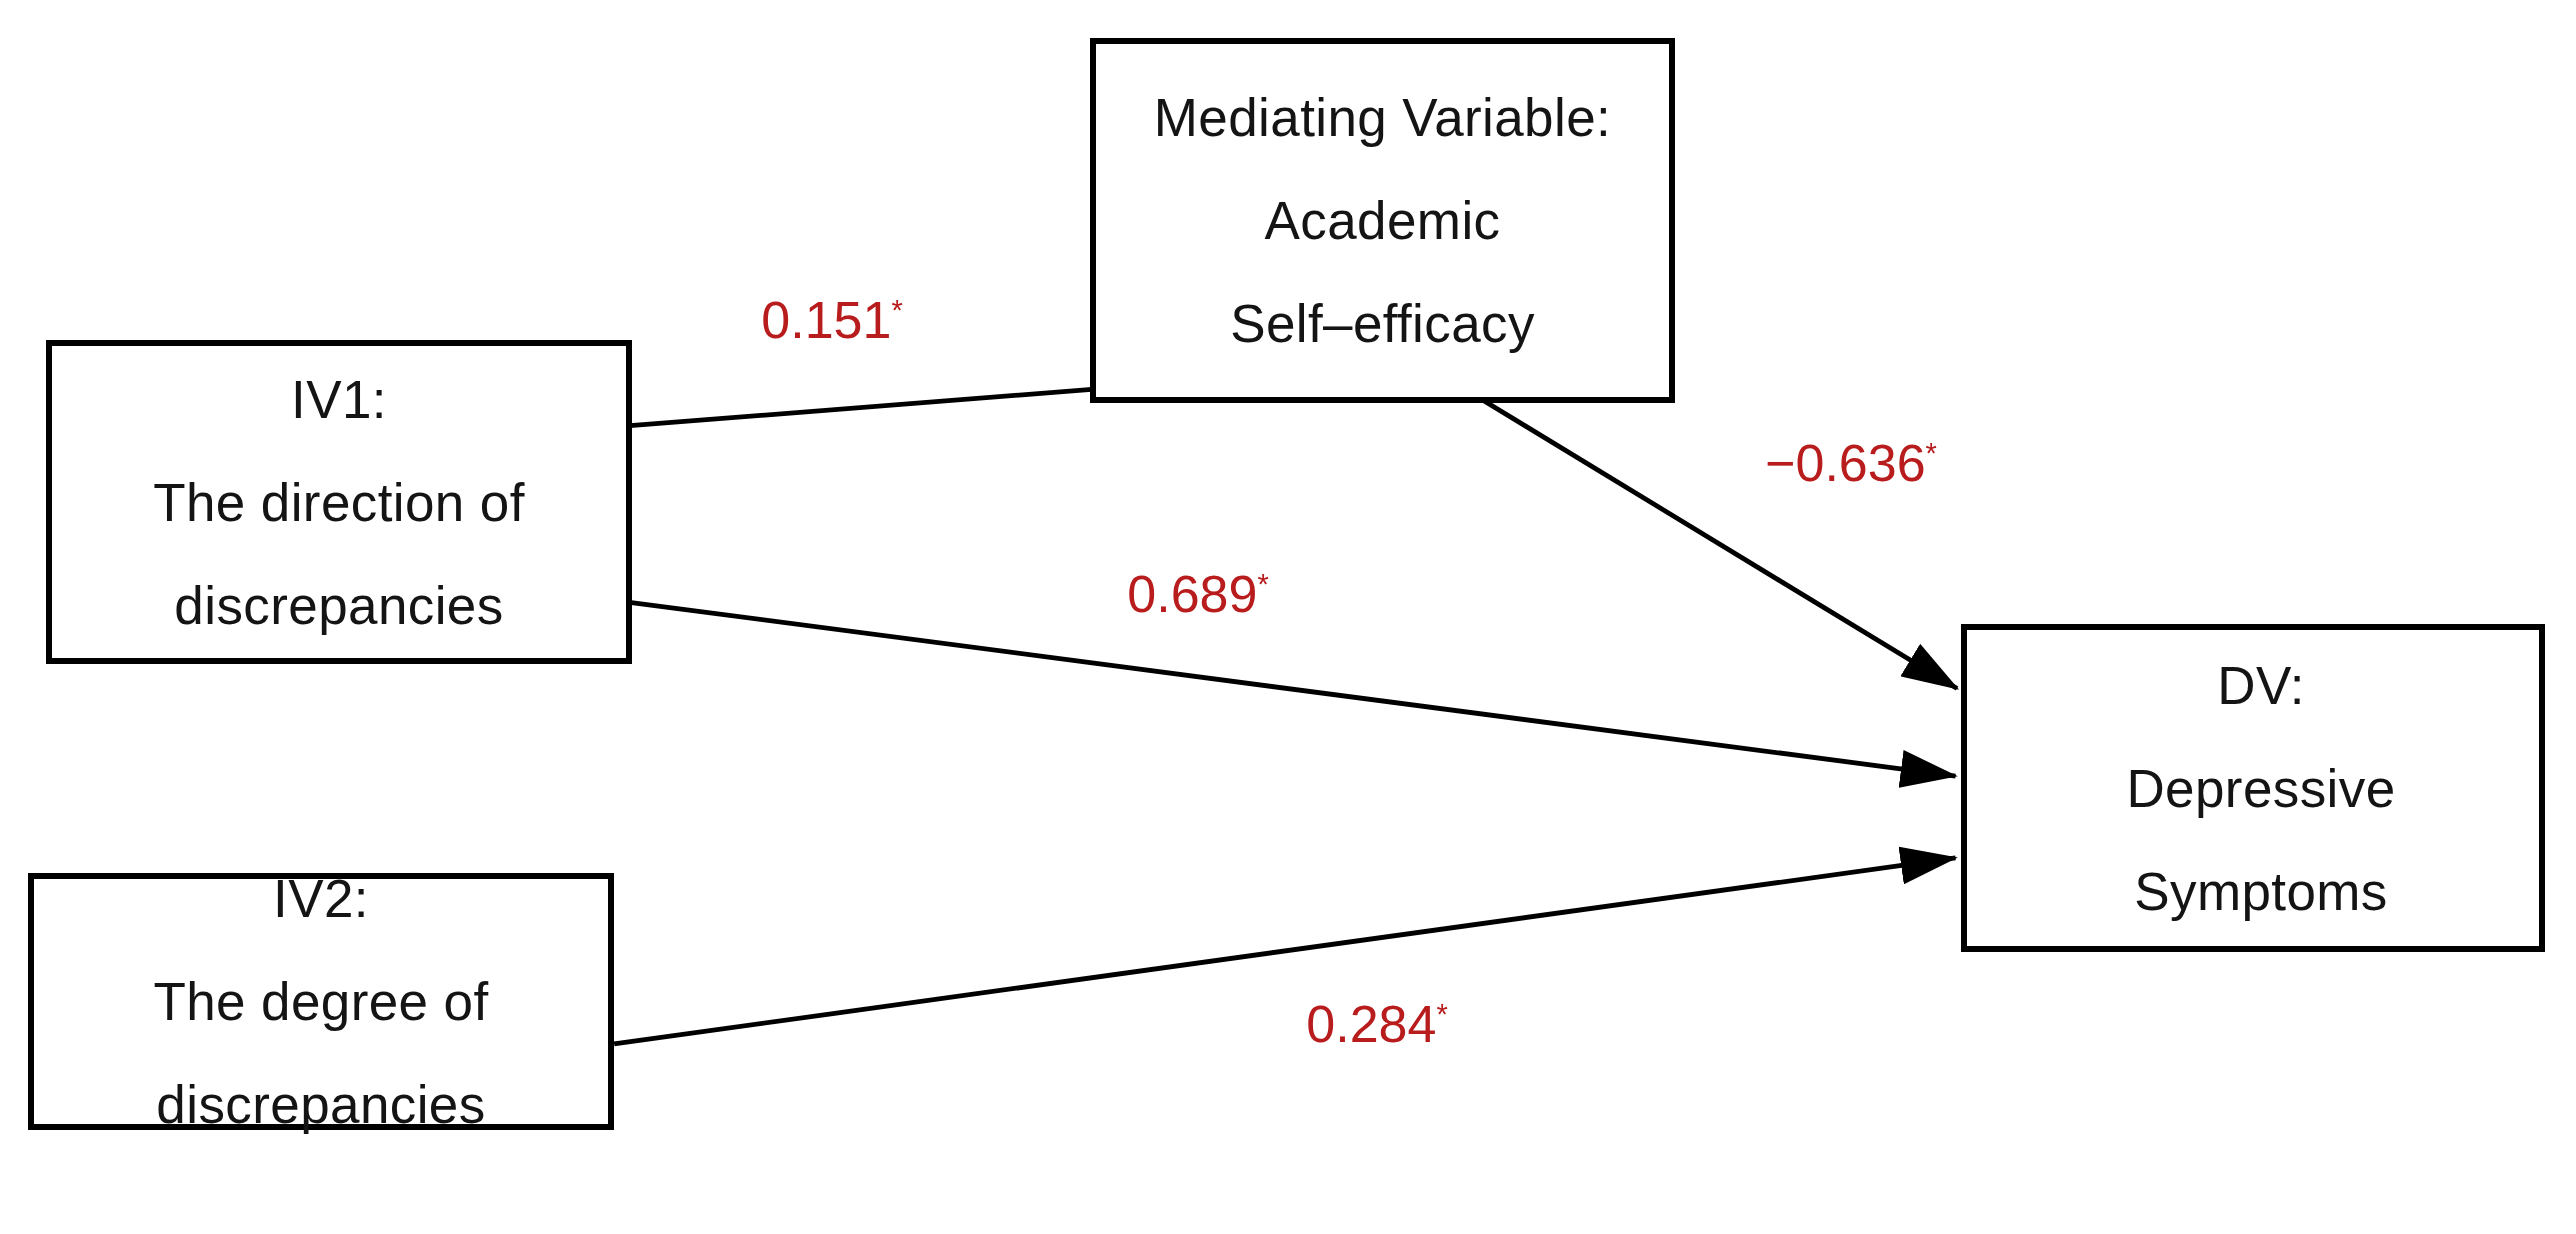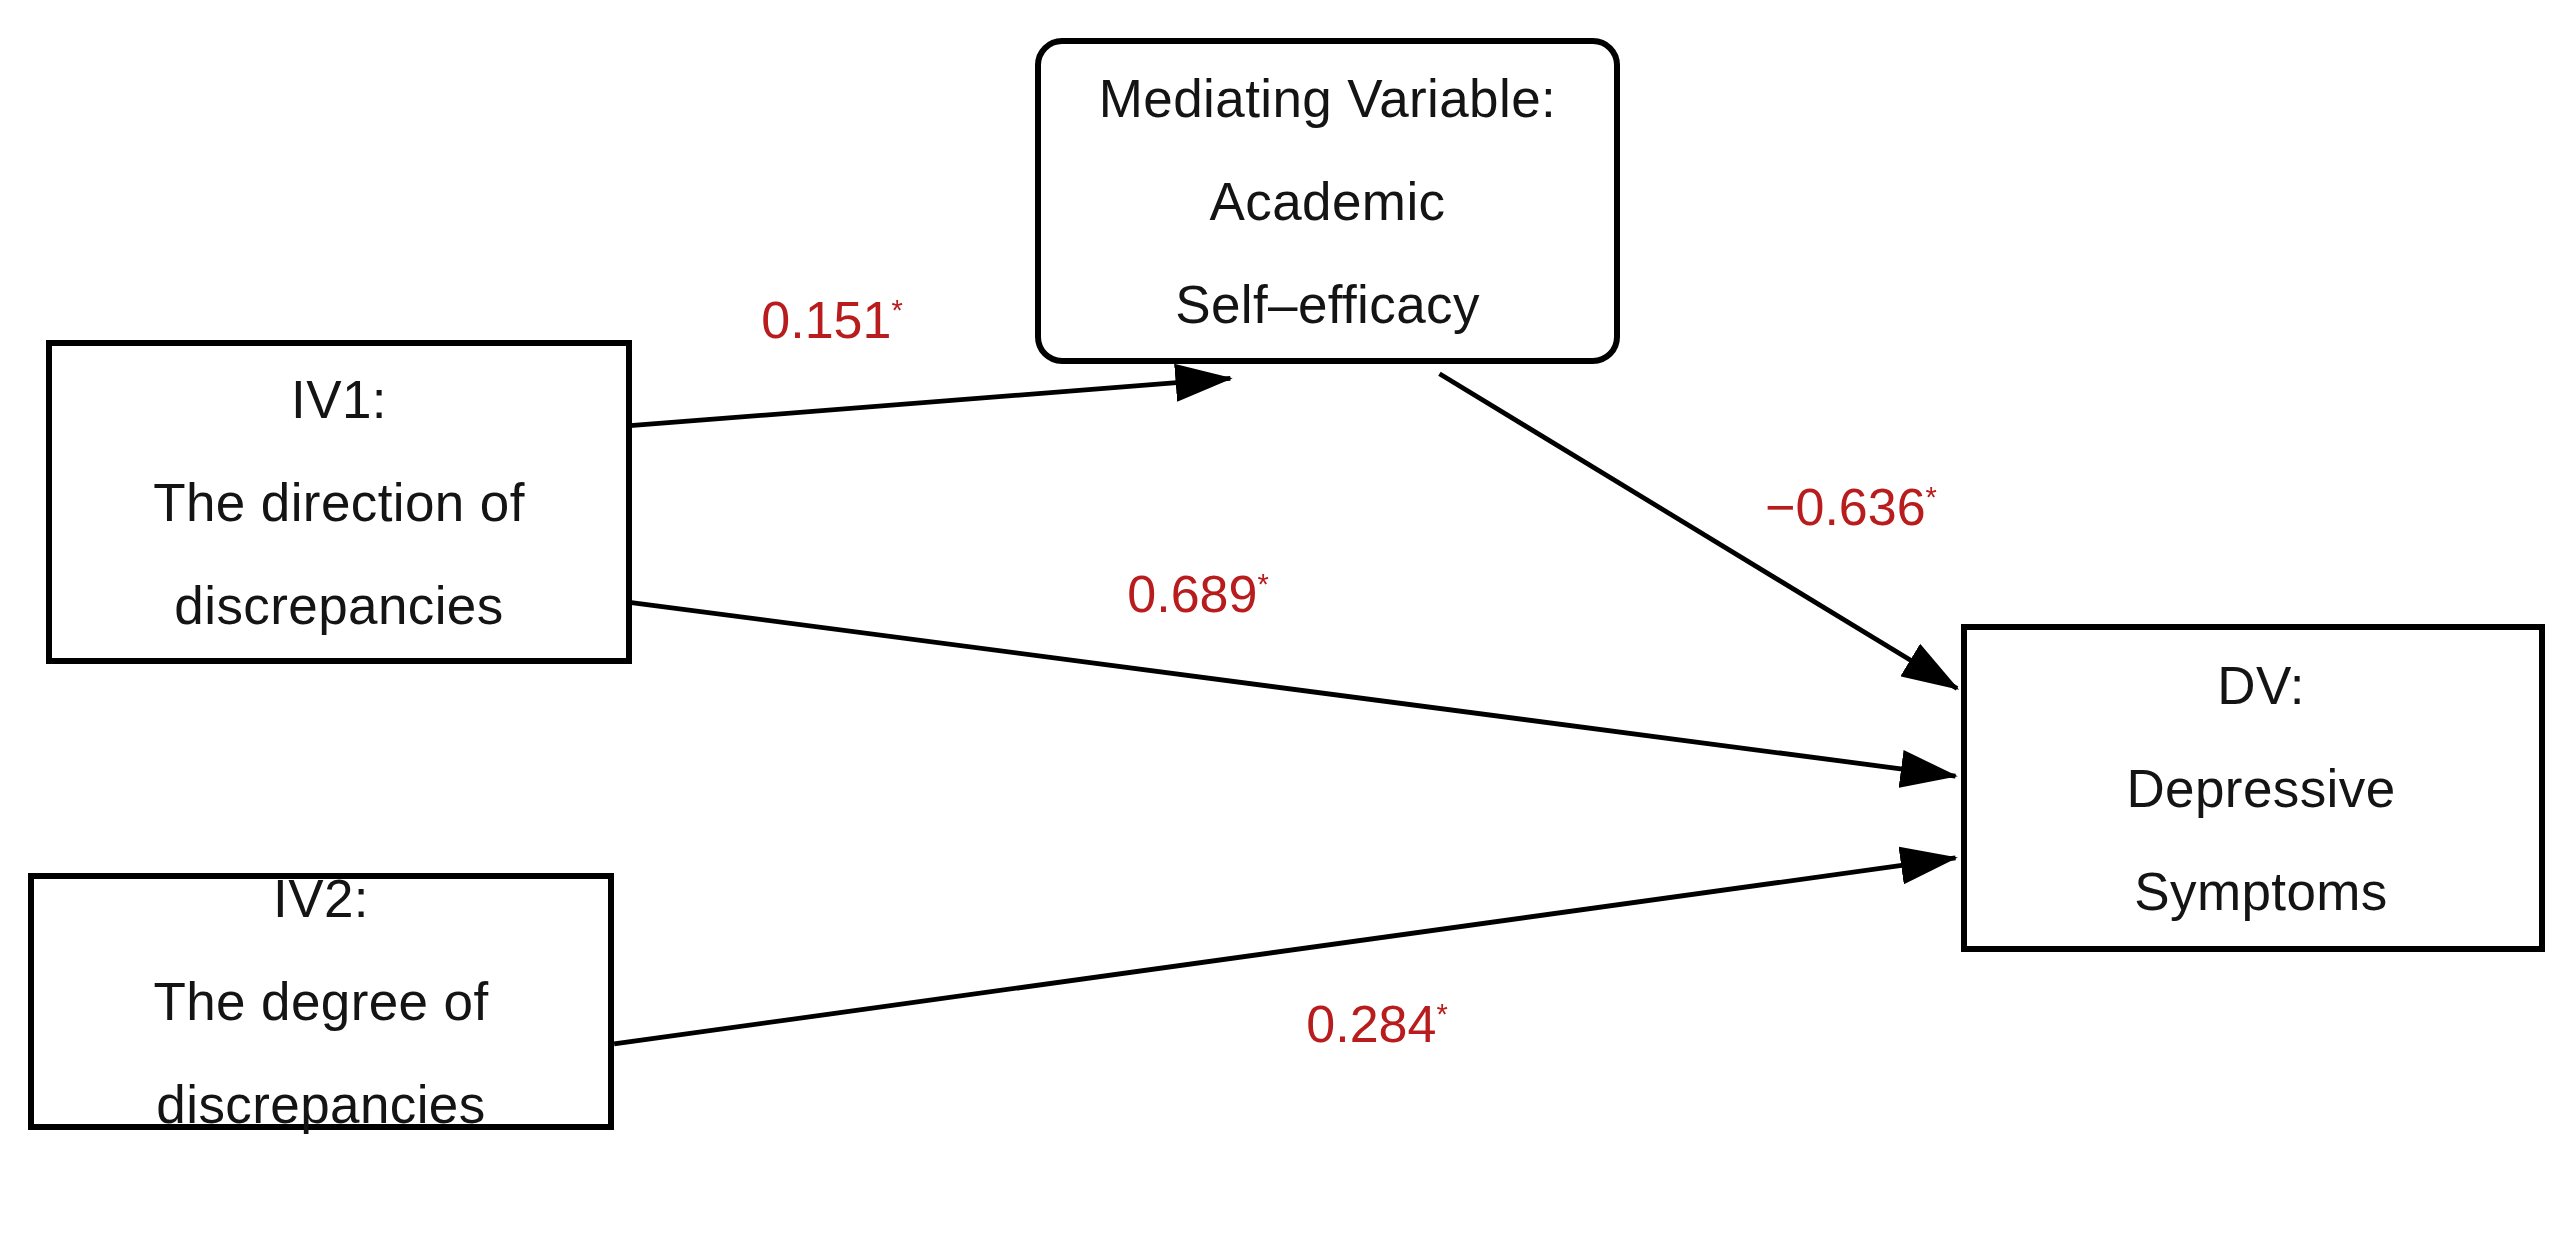--- a/index.html
+++ b/index.html
@@ -35,36 +35,36 @@
     text-align: center;
     font-size: 53px;
     line-height: 103px;
     letter-spacing: 0.4px;
   }
   .node .nline {
     white-space: nowrap;
   }
   .node-iv1      { left: 28px;   top: 340px;  width: 586px; height: 324px; margin-left: 18px; }
   .node-iv2      { left: 28px;   top: 873px; width: 586px; height: 257px; }
-  .node-mediator { left: 1035px; top: 38px;   width: 585px; height: 326px; border-radius: 27px; }
+  .node-mediator { left: 1090px; top: 38px;   width: 585px; height: 365px; }
   .node-dv       { left: 1961px; top: 624px;  width: 584px; height: 328px; padding-left: 16px; }
   .elabel {
     position: absolute;
     transform: translate(-50%, -50%);
     font-size: 52px;
     white-space: nowrap;
     color: #b91c1c;
   }
   .elabel sup {
     font-size: 29px;
     vertical-align: super;
     line-height: 0;
   }
   .elabel-a { left: 832px; top: 320px; }
-  .elabel-b { left: 1851px; top: 463px; margin-top: 44px; }
+  .elabel-b { left: 1851px; top: 463px; }
   .elabel-c { left: 1198px; top: 594px; }
   .elabel-d { left: 1377px; top: 1024px; }
 </style>
 </head>
 <body>
 
 <div class="canvas">
 
   <svg class="arrows" viewBox="0 0 3239 1552" xmlns="http://www.w3.org/2000/svg">
     <defs>

